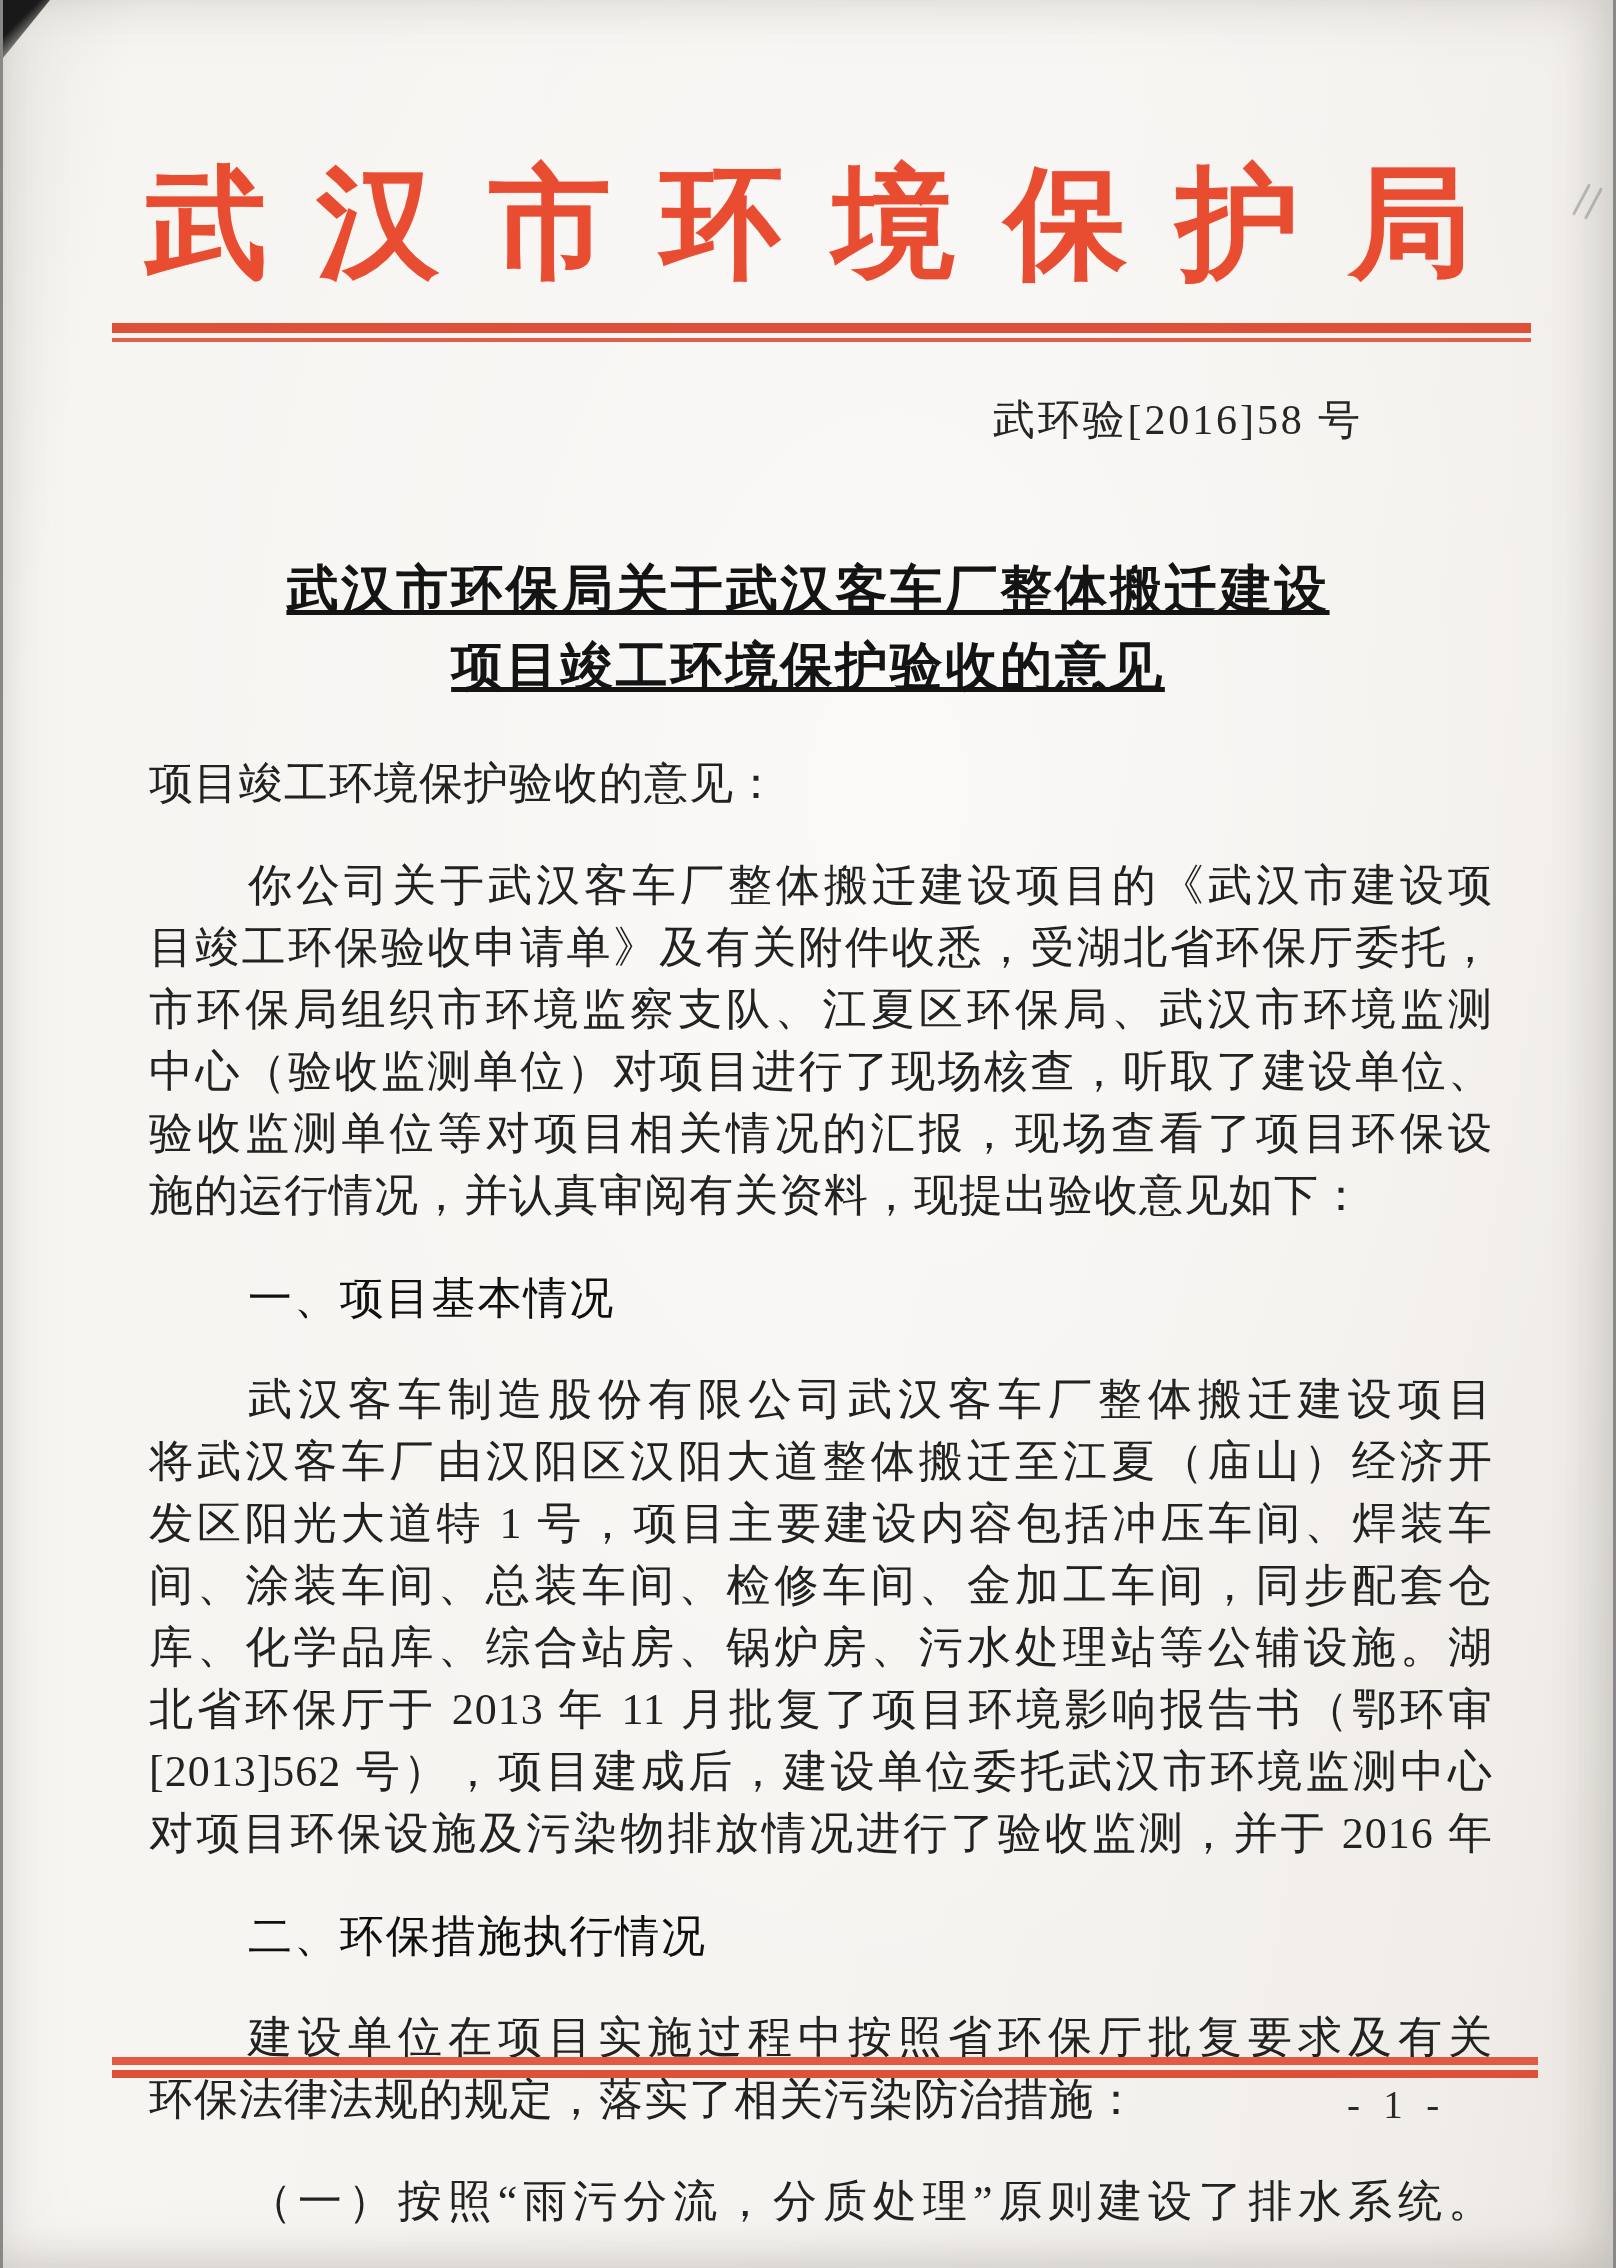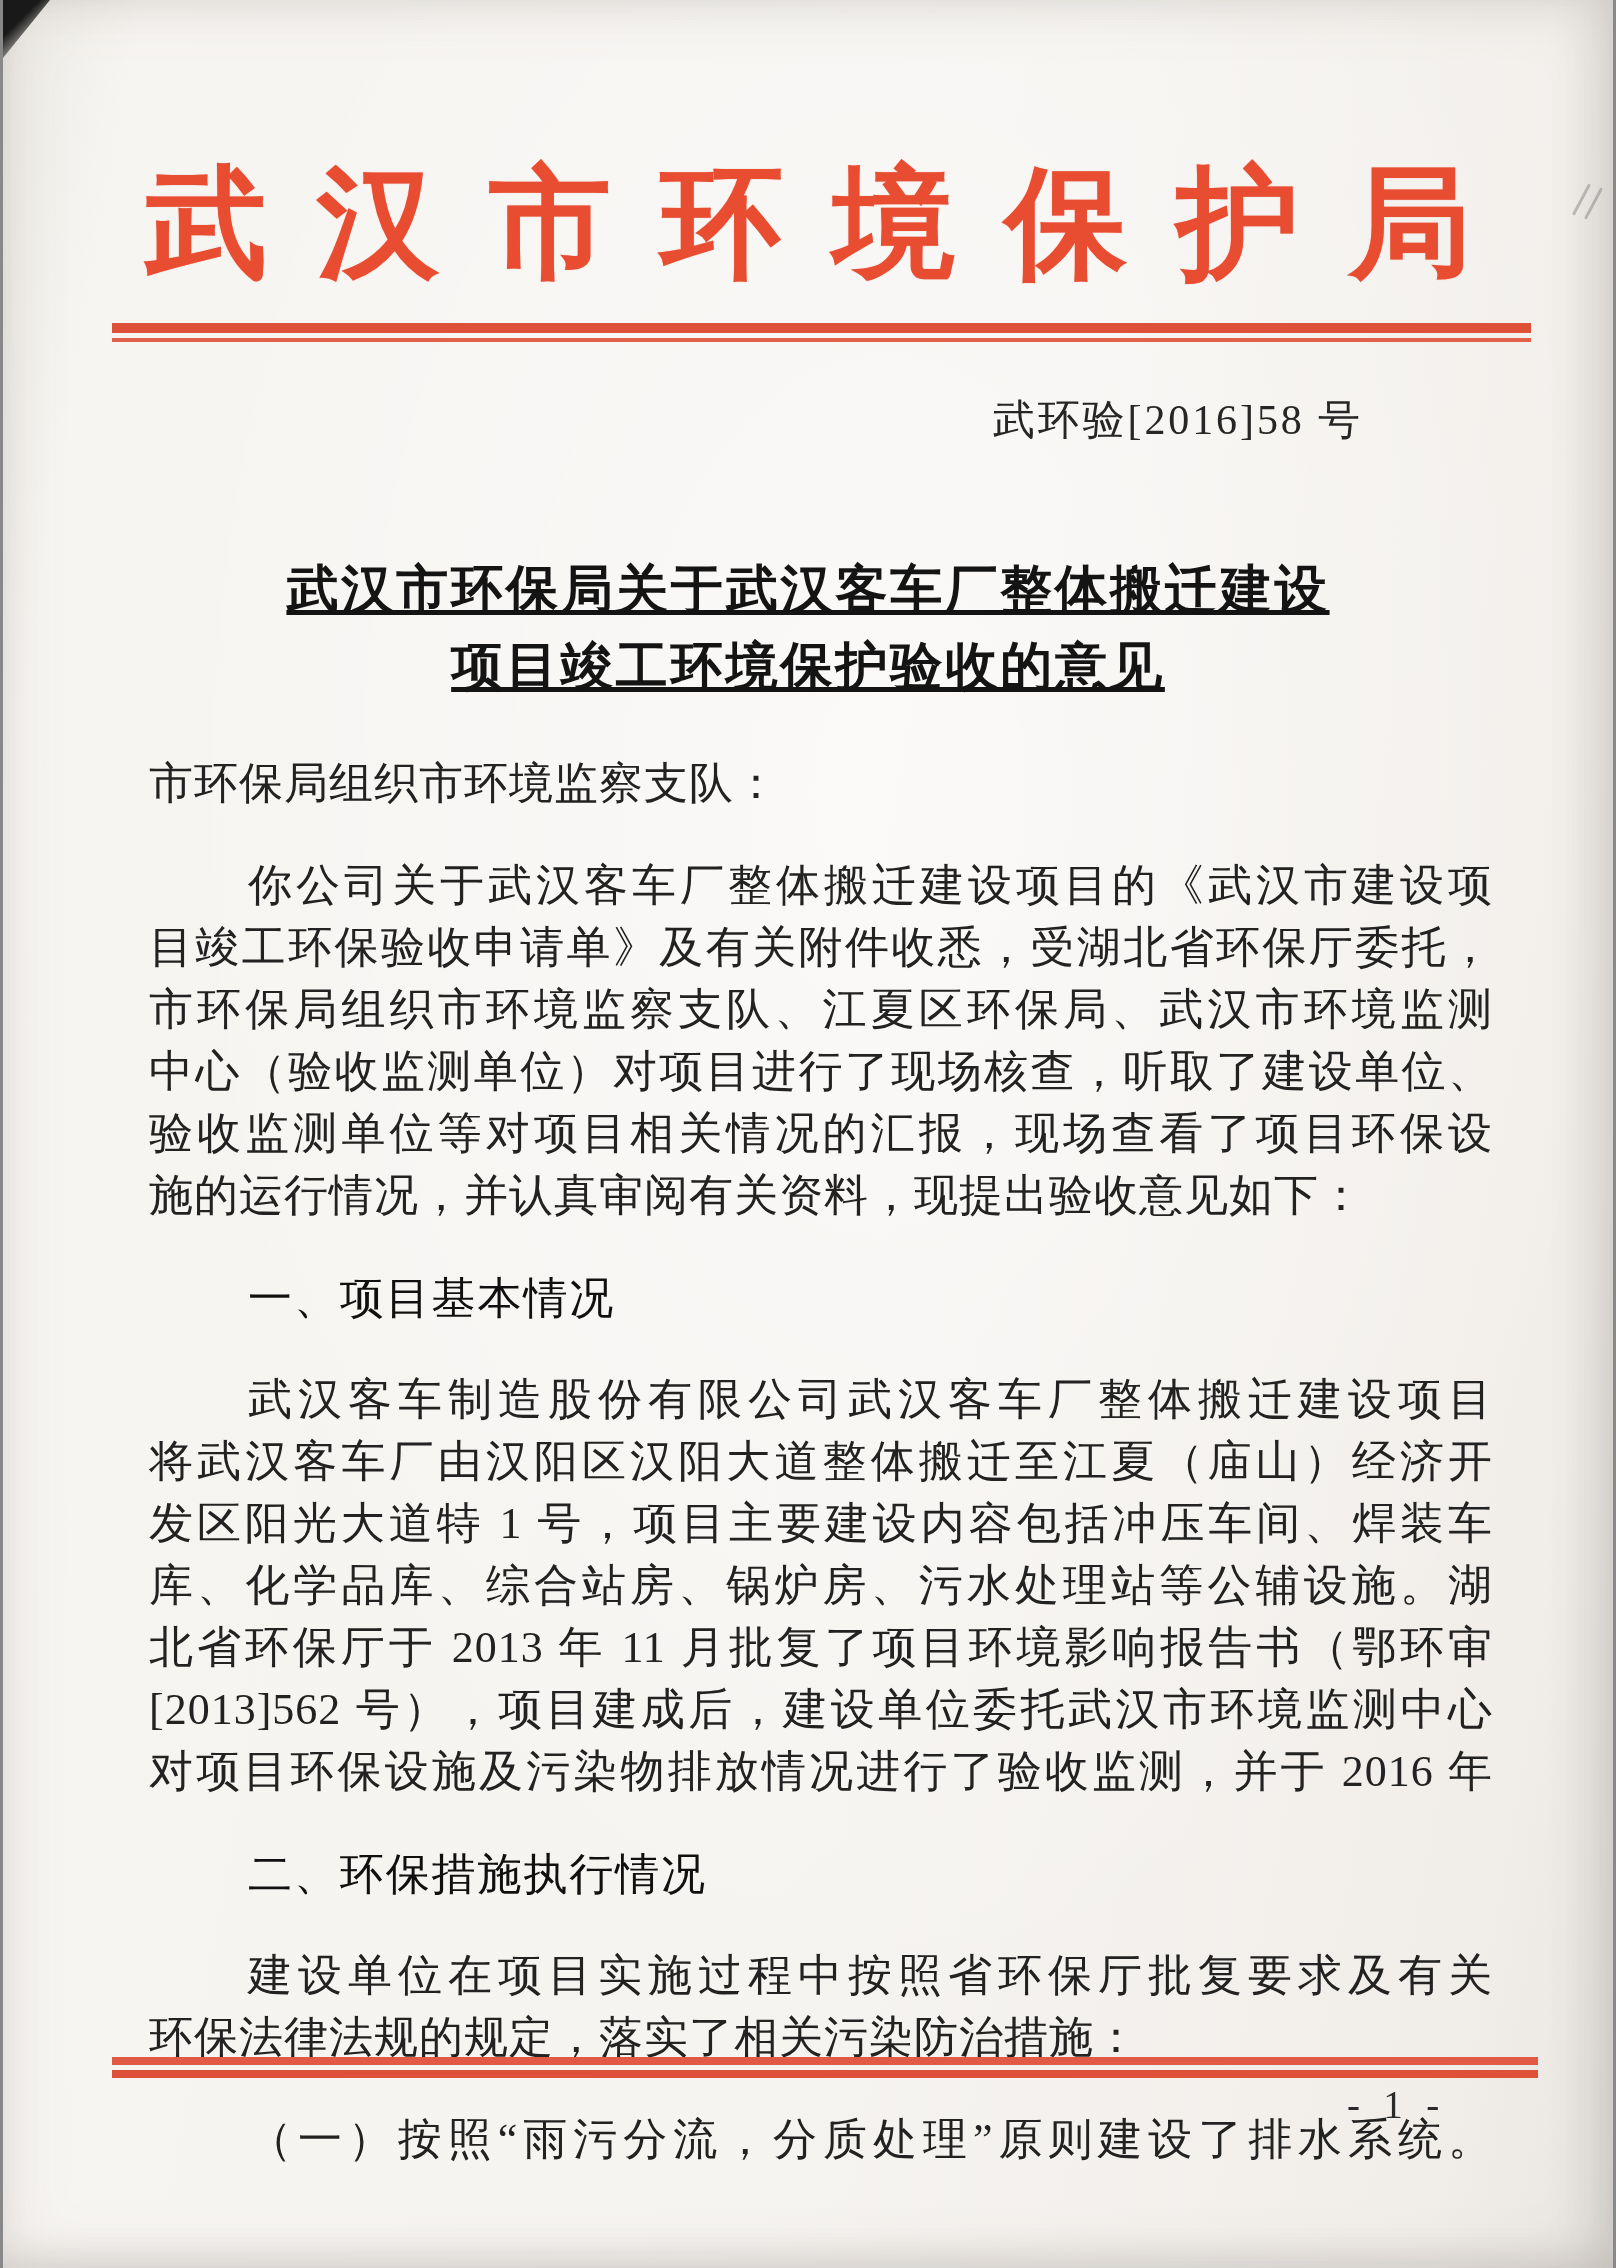--- a/index.html
+++ b/index.html
@@ -117,31 +117,32 @@
   </div>
 
   <div class="doc-number">武环验[2016]58 号</div>
 
   <div class="doc-title">
     <div>武汉市环保局关于武汉客车厂整体搬迁建设</div>
     <div>项目竣工环境保护验收的意见</div>
   </div>
 
   <div class="body-block">
-    <div class="line">市环保局组织市环境监察支队：</div>
+    <div class="line">项目竣工环境保护验收的意见：</div>
     <div class="line ind jst">你公司关于武汉客车厂整体搬迁建设项目的《武汉市建设项</div>
     <div class="line jst">目竣工环保验收申请单》及有关附件收悉，受湖北省环保厅委托，</div>
     <div class="line jst">市环保局组织市环境监察支队、江夏区环保局、武汉市环境监测</div>
     <div class="line jst">中心（验收监测单位）对项目进行了现场核查，听取了建设单位、</div>
     <div class="line jst">验收监测单位等对项目相关情况的汇报，现场查看了项目环保设</div>
     <div class="line">施的运行情况，并认真审阅有关资料，现提出验收意见如下：</div>
     <div class="line ind head">一、项目基本情况</div>
     <div class="line ind jst">武汉客车制造股份有限公司武汉客车厂整体搬迁建设项目</div>
     <div class="line jst">将武汉客车厂由汉阳区汉阳大道整体搬迁至江夏（庙山）经济开</div>
     <div class="line jst">发区阳光大道特 1 号，项目主要建设内容包括冲压车间、焊装车</div>
+    <div class="line jst">间、涂装车间、总装车间、检修车间、金加工车间，同步配套仓</div>
     <div class="line jst">库、化学品库、综合站房、锅炉房、污水处理站等公辅设施。湖</div>
     <div class="line jst">北省环保厅于 2013 年 11 月批复了项目环境影响报告书（鄂环审</div>
     <div class="line jst">[2013]562 号），项目建成后，建设单位委托武汉市环境监测中心</div>
     <div class="line jst">对项目环保设施及污染物排放情况进行了验收监测，并于 2016 年</div>
     <div class="line ind head">二、环保措施执行情况</div>
     <div class="line ind jst">建设单位在项目实施过程中按照省环保厅批复要求及有关</div>
     <div class="line">环保法律法规的规定，落实了相关污染防治措施：</div>
     <div class="line ind jst">（一）按照“雨污分流，分质处理”原则建设了排水系统。</div>
   </div>
 

